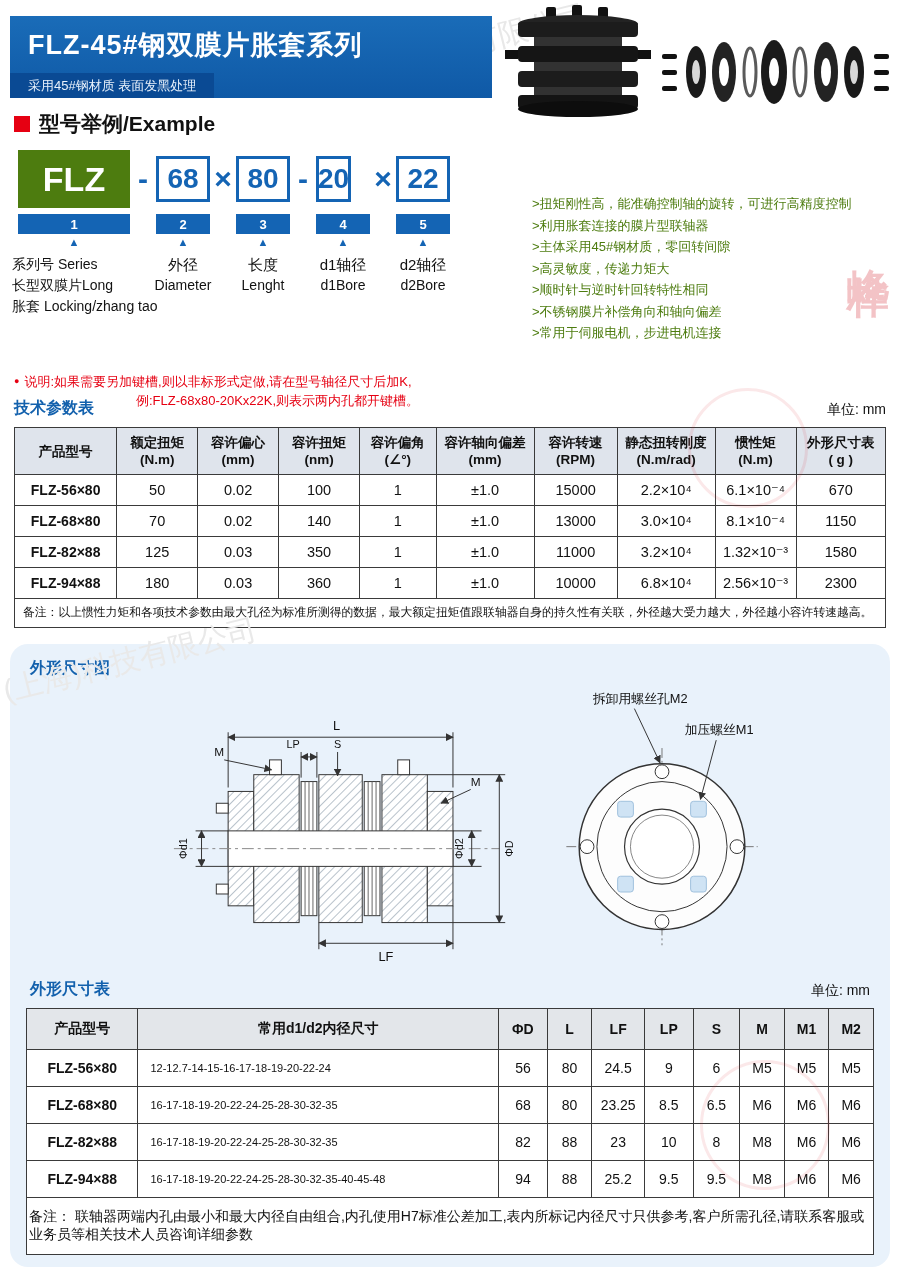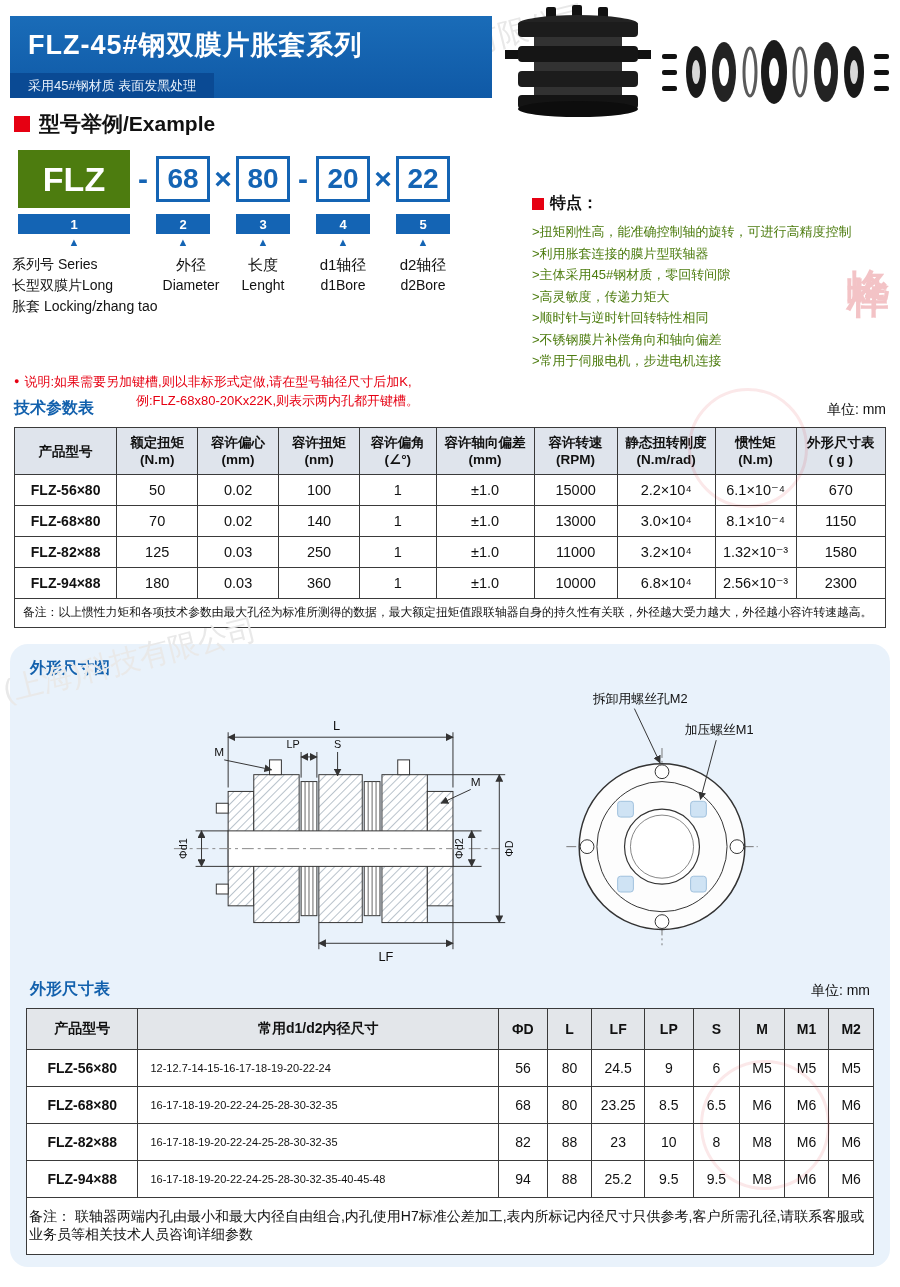--- a/index.html
+++ b/index.html
@@ -142,42 +142,42 @@
       <span class="red-sq"></span>
       <h2>型号举例/Example</h2>
     </div>
 
     <div class="mbox-solid" style="left:18px;top:150px;width:112px;height:58px;">FLZ</div>
     <div class="msep" style="left:131px;top:162px;">-</div>
     <div class="mbox-outline" style="left:156px;top:156px;width:54px;height:46px;">68</div>
     <div class="msep" style="left:211px;top:162px;">×</div>
     <div class="mbox-outline" style="left:236px;top:156px;width:54px;height:46px;">80</div>
     <div class="msep" style="left:291px;top:162px;">-</div>
-    <div class="mbox-outline" style="left:316px;top:156px;width:54px;height:46px;">20</div>
+    <div class="mbox-outline" style="left:316px;top:156px;width:35px;height:46px;">20</div>
     <div class="msep" style="left:371px;top:162px;">×</div>
     <div class="mbox-outline" style="left:396px;top:156px;width:54px;height:46px;">22</div>
 
     <div class="mbar" style="left:18px;top:214px;width:112px;">1</div>
     <div class="mbar" style="left:156px;top:214px;width:54px;">2</div>
     <div class="mbar" style="left:236px;top:214px;width:54px;">3</div>
     <div class="mbar" style="left:316px;top:214px;width:54px;">4</div>
     <div class="mbar" style="left:396px;top:214px;width:54px;">5</div>
 
     <div class="up-arr" style="left:67px;">▲</div>
     <div class="up-arr" style="left:176px;">▲</div>
     <div class="up-arr" style="left:256px;">▲</div>
     <div class="up-arr" style="left:336px;">▲</div>
     <div class="up-arr" style="left:416px;">▲</div>
 
     <div class="mlab" style="left:12px;width:150px;">
       <div>系列号 Series</div>
       <div>长型双膜片Long</div>
       <div>胀套 Locking/zhang tao</div>
     </div>
-    <div class="mlab center" style="left:150px;">
+    <div class="mlab center" style="left:142px;">
       <div class="cn">外径</div>
       <div class="en">Diameter</div>
     </div>
     <div class="mlab center" style="left:222px;">
       <div class="cn">长度</div>
       <div class="en">Lenght</div>
     </div>
     <div class="mlab center" style="left:302px;">
       <div class="cn">d1轴径</div>
       <div class="en">d1Bore</div>
@@ -186,24 +186,20 @@
       <div class="cn">d2轴径</div>
       <div class="en">d2Bore</div>
     </div>
 
     <div class="red-note">
       <div><span class="dot">●</span><span>说明:如果需要另加键槽,则以非标形式定做,请在型号轴径尺寸后加K,</span></div>
       <div class="indent"><span>例:FLZ-68x80-20Kx22K,则表示两内孔都开键槽。</span></div>
     </div>
 
     <div class="features">
-      <div class="feat-head">
-        <span class="red-sq small"></span>
-        <span>特点：</span>
-      </div>
       <div class="feat-item">&gt;扭矩刚性高，能准确控制轴的旋转，可进行高精度控制</div>
       <div class="feat-item">&gt;利用胀套连接的膜片型联轴器</div>
       <div class="feat-item">&gt;主体采用45#钢材质，零回转间隙</div>
       <div class="feat-item">&gt;高灵敏度，传递力矩大</div>
       <div class="feat-item">&gt;顺时针与逆时针回转特性相同</div>
       <div class="feat-item">&gt;不锈钢膜片补偿角向和轴向偏差</div>
       <div class="feat-item">&gt;常用于伺服电机，步进电机连接</div>
     </div>
   </div>
 
@@ -270,21 +266,21 @@
           <td>±1.0</td>
           <td>13000</td>
           <td>3.0×10⁴</td>
           <td>8.1×10⁻⁴</td>
           <td>1150</td>
         </tr>
         <tr>
           <td class="model">FLZ-82×88</td>
           <td>125</td>
           <td>0.03</td>
-          <td>250</td>
+          <td>350</td>
           <td>1</td>
           <td>±1.0</td>
           <td>11000</td>
           <td>3.2×10⁴</td>
           <td>1.32×10⁻³</td>
           <td>1580</td>
         </tr>
         <tr>
           <td class="model">FLZ-94×88</td>
           <td>180</td>

